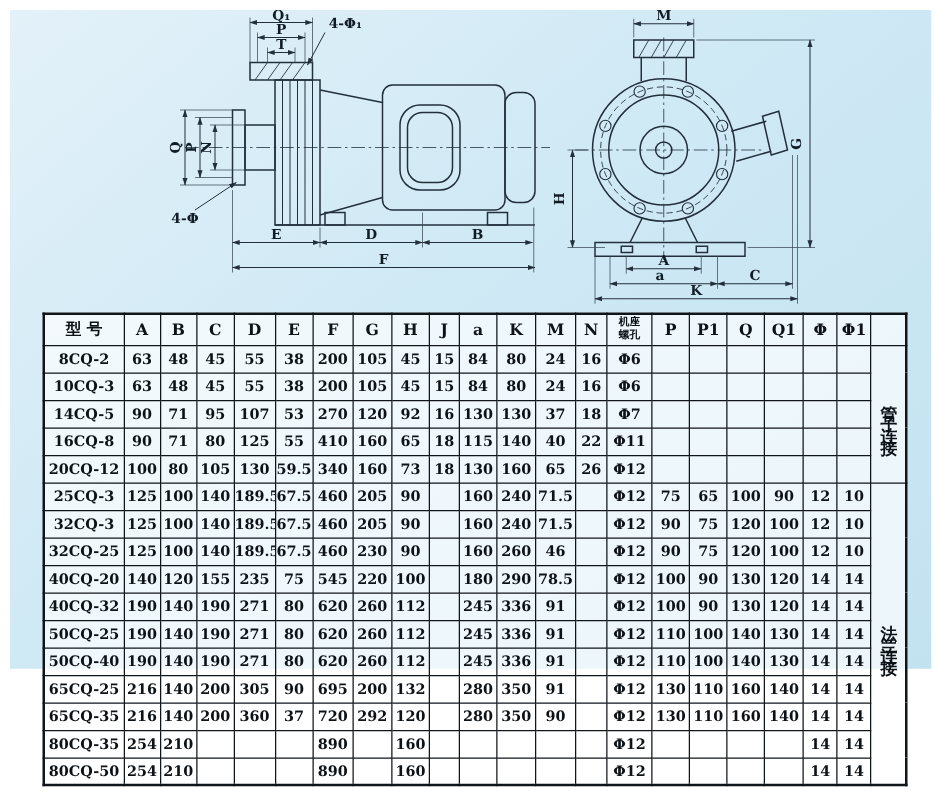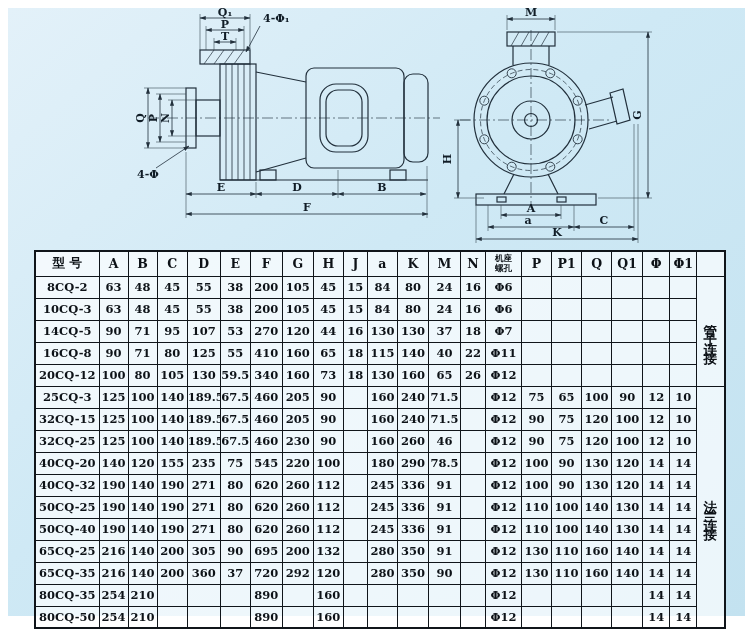--- a/index.html
+++ b/index.html
@@ -1,18 +1,18 @@
 <!DOCTYPE html>
 <html><head>
 <meta charset="utf-8">
 <style>
   *{margin:0;padding:0;box-sizing:border-box}
   html,body{width:753px;height:636px;background:#ffffff;overflow:hidden;
     font-family:"DejaVu Serif","Liberation Serif",serif;}
-  .sheet{position:absolute;left:8px;top:8px;width:737px;height:608px;
+  .sheet{position:absolute;left:8px;top:8px;width:737px;height:527px;
     background:linear-gradient(140deg,#e3f1f9 0%,#cfe9f5 45%,#c3e2f0 100%);}
   .drawing{position:absolute;left:0;top:0;width:737px;height:236px;}
   .tablewrap{position:absolute;left:26px;top:242px;width:694px;}
   table{border-collapse:collapse;table-layout:fixed;width:692px;
     background:rgba(255,255,255,.68);border:2px solid #10151a;}
   th,td{border:1px solid #10151a;text-align:center;vertical-align:middle;
     font-weight:bold;color:#0d1217;height:22px;font-size:11.5px;padding:0;
     overflow:hidden;white-space:nowrap;}
   thead th{height:25px;font-size:12.5px;}
   th.small{font-size:8.5px;line-height:9.5px;white-space:pre-line;}
@@ -248,21 +248,21 @@
           </tr>
           <tr>
             <th>14CQ-5</th>
             <td>90</td>
             <td>71</td>
             <td>95</td>
             <td>107</td>
             <td>53</td>
             <td>270</td>
             <td>120</td>
-            <td>44</td>
+            <td>92</td>
             <td>16</td>
             <td>130</td>
             <td>130</td>
             <td>37</td>
             <td>18</td>
             <td>Φ7</td>
             <td></td>
             <td></td>
             <td></td>
             <td></td>
@@ -333,21 +333,21 @@
             <td>Φ12</td>
             <td>75</td>
             <td>65</td>
             <td>100</td>
             <td>90</td>
             <td>12</td>
             <td>10</td>
             <td rowspan="11" class="conn">法兰连接</td>
           </tr>
           <tr>
-            <th>32CQ-15</th>
+            <th>32CQ-3</th>
             <td>125</td>
             <td>100</td>
             <td>140</td>
             <td>189.5</td>
             <td>67.5</td>
             <td>460</td>
             <td>205</td>
             <td>90</td>
             <td></td>
             <td>160</td>

